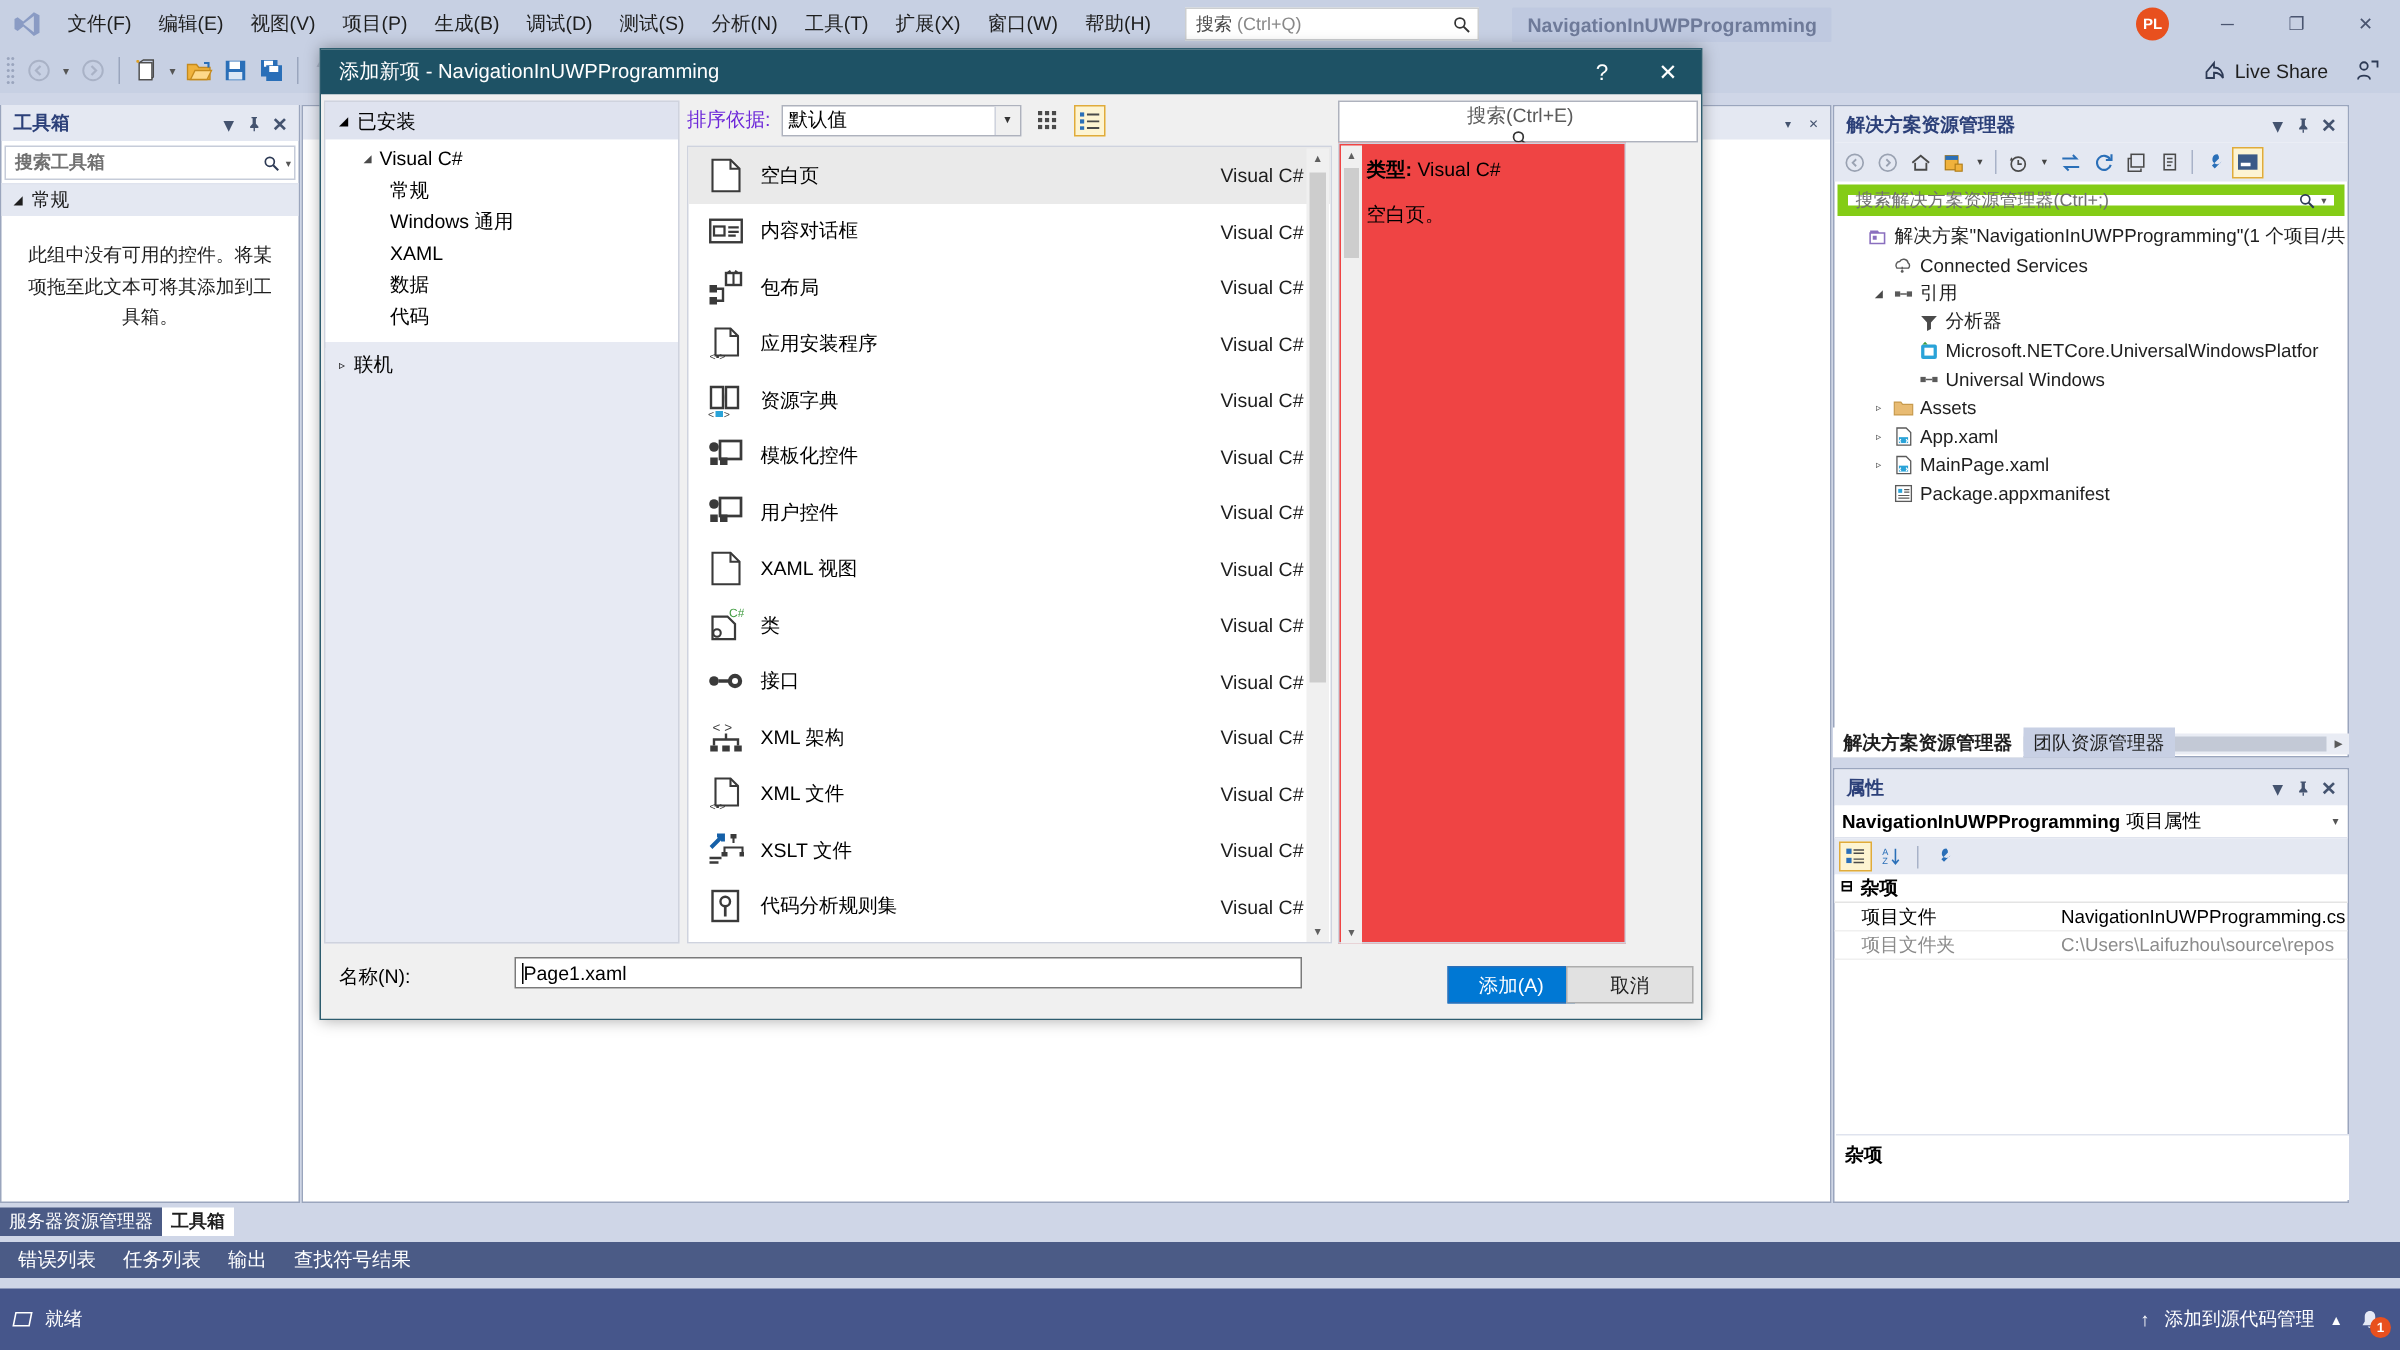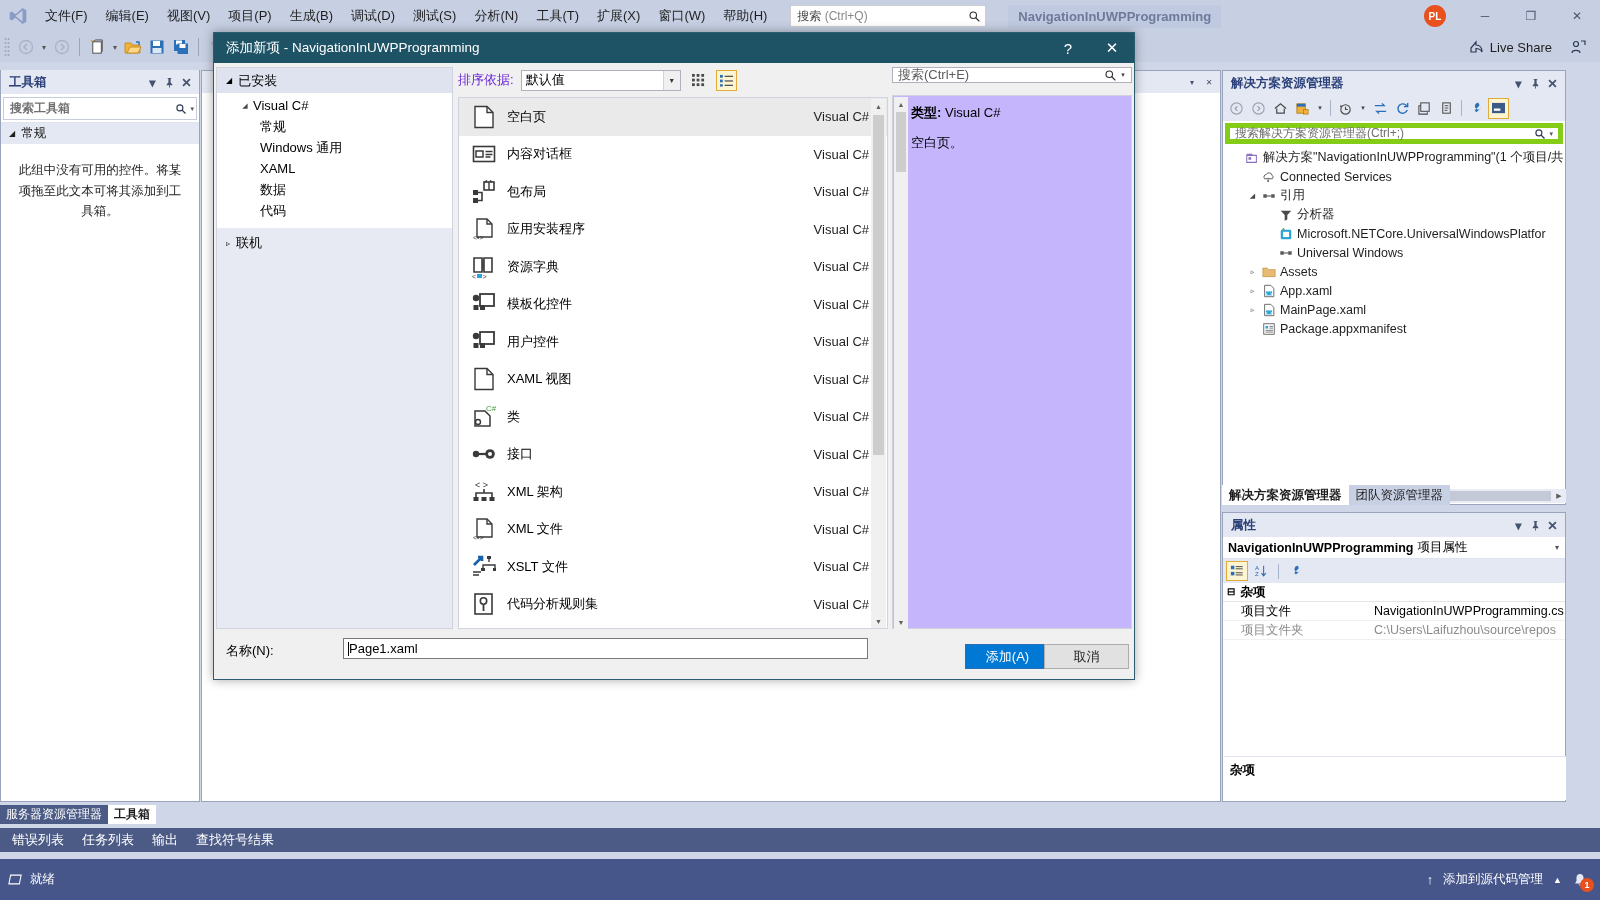--- a/index.html
+++ b/index.html
@@ -113,21 +113,21 @@
     position: absolute; left: 1222px; top: 70px; width: 344px; height: 435px;
     background: #ffffff; border: 1px solid #9aa5bd;
   }
   .se-toolbar {
     height: 26px; background: #e4e8f2; display: flex; align-items: center; padding: 0 3px; gap: 1px;
   }
   .se-tb-btn { width: 21px; height: 21px; display: flex; align-items: center; justify-content: center; }
   .se-tb-btn.active { background: #fdf4d2; border: 1px solid #e0ab3a; }
   .se-tb-sep { width: 1px; height: 16px; background: #a8b2c8; margin: 0 3px; }
   .se-search {
-    height: 21px; margin: 2px; background: #fff; border: 5px solid #84cc16;
+    height: 21px; margin: 2px; background: #fff; border: 7px solid #84cc16;
     display: flex; align-items: center; padding: 0 2px 0 5px; color: #707070; font-size: 12px;
   }
   .se-search span.st { flex: 1; }
   .se-tree { padding-top: 2px; font-size: 12.5px; color: #1e1e1e; overflow: hidden; height: 340px; }
   .tree-row { height: 19px; display: flex; align-items: center; white-space: nowrap; }
   .tree-exp { width: 13px; display: flex; align-items: center; justify-content: center; font-size: 7px; color: #4a4a4a; }
   .tree-ico { width: 19px; display: flex; align-items: center; justify-content: center; }
   .tree-lbl { padding-left: 2px; }
   .se-hscroll {
     position: absolute; left: 1px; bottom: 1px; width: 342px; height: 14px; background: #e9ecf4;
@@ -228,28 +228,28 @@
   .tmpl-row .tl { padding-right: 14px; color: #1e1e1e; }
   .tmpl-scroll {
     position: absolute; right: 1px; top: 1px; width: 15px; height: 530px; background: #f0f0f0;
   }
   .tmpl-scroll .sc-arrow { height: 15px; display: flex; align-items: center; justify-content: center; font-size: 7px; color: #606060; }
   .tmpl-scroll .sc-thumb { position: absolute; left: 2px; top: 16px; width: 11px; height: 340px; background: #cdcdcd; }
 
   
   .dlg-right { position: absolute; left: 678px; top: 4px; width: 240px; height: 562px; }
   .dlg-search {
-    height: 16px; background: #ffffff; border: 1px solid #aeb2bd; display: flex; align-items: center;
-    padding: 0 2px 0 5px; font-size: 13px; color: #5b5b5b;
+    height: 28px; background: #ffffff; border: 1px solid #aeb2bd; display: flex; align-items: center;
+    padding: 0 2px 0 5px; font-size: 13px; color: #5b5b5b; flex-direction: column;
   }
   .dlg-search .ds-text { flex: 1; }
   .dlg-search .ds-arrow { width: 12px; text-align: center; font-size: 7px; color: #444; }
   .dlg-info {
-    position: absolute; left: 0; top: 28px; width: 240px; height: 534px;
-    background: #c4b5fd; border: 1px solid #cfd3de; font-size: 13px; padding: 8px 10px 0 18px;
+    position: absolute; left: 0; top: 28px; width: 192px; height: 534px;
+    background: #ef4444; border: 1px solid #cfd3de; font-size: 13px; padding: 8px 10px 0 18px;
   }
   .dlg-info .ln { margin-bottom: 12px; }
   .dlg-info .ln b { font-weight: bold; }
   .info-scroll {
     position: absolute; left: 1px; top: 1px; width: 14px; height: 532px; background: #f0f0f0;
   }
   .info-scroll .sc-arrow { height: 14px; display: flex; align-items: center; justify-content: center; font-size: 7px; color: #606060; }
   .info-scroll .sc-thumb { position: absolute; left: 2px; top: 15px; width: 10px; height: 60px; background: #cdcdcd; }
 
   

